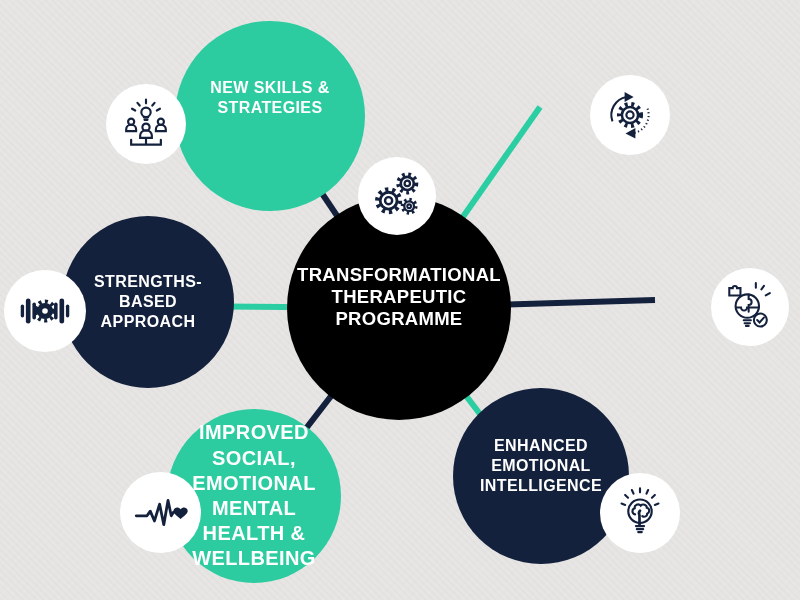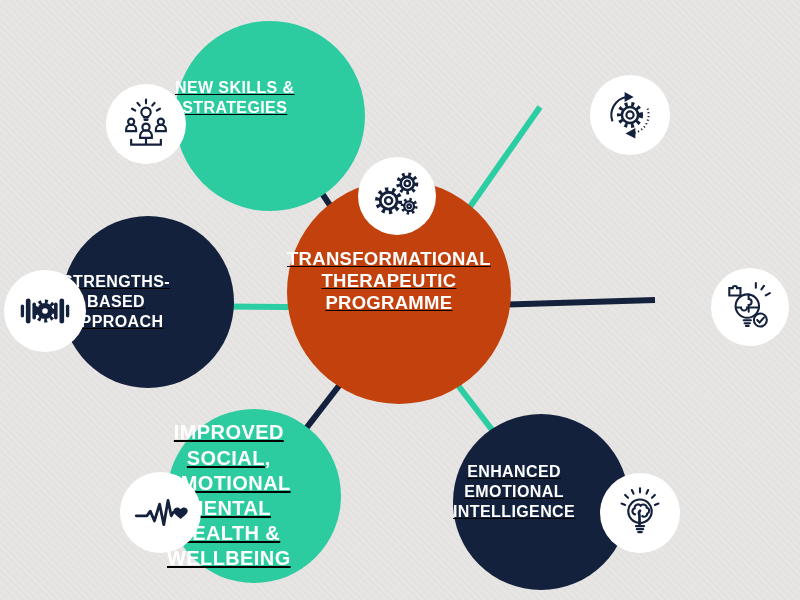--- a/index.html
+++ b/index.html
@@ -10,40 +10,40 @@
   }
   .bg-texture{
     position:absolute;inset:0;pointer-events:none;z-index:0;
     background:
       repeating-linear-gradient(45deg, rgba(0,0,0,0.015) 0 2px, rgba(0,0,0,0) 2px 5px),
       repeating-linear-gradient(-45deg, rgba(255,255,255,0.05) 0 3px, rgba(0,0,0,0) 3px 7px);
   }
   .connectors{position:absolute;left:0;top:0;z-index:1;}
   .bubble{
     position:absolute;border-radius:50%;z-index:2;
-    display:flex;align-items:center;text-align:center;text-decoration:underline;
+    display:flex;align-items:center;justify-content:center;text-align:center;
   }
   .bubble .label{
     color:#ffffff;font-weight:700;letter-spacing:0.4px;line-height:1.27;
     font-size:16px;
   }
   .teal{background:#2cccA0;}
   .teal{background:#2ccca0;}
   .navy{background:#14213d;}
-  .center-bubble{left:287px;top:180px;width:224px;height:224px;background:#c2410c;}
+  .center-bubble{left:287px;top:196px;width:224px;height:224px;background:#000000;}
   .center-bubble .label{font-size:18.5px;line-height:1.18;transform:translateY(-11px);letter-spacing:0.3px;}
   .node1{left:175px;top:21px;width:190px;height:190px;}
   .node1 .label{transform:translateY(-18px);}
   .node2{left:456px;top:23px;width:168px;height:168px;}
   .node2 .label{transform:translateY(-12px);}
   .node3{left:62px;top:216px;width:172px;height:172px;}
   .node4{left:568px;top:213px;width:174px;height:174px;}
   .node5{left:167px;top:409px;width:174px;height:174px;}
   .node5 .label{font-size:20px;line-height:1.26;}
-  .node6{left:453px;top:414px;width:176px;height:176px;}
+  .node6{left:453px;top:388px;width:176px;height:176px;}
   .node6 .label{transform:translateY(-10px);}
   .badge{
     position:absolute;border-radius:50%;background:#ffffff;z-index:3;
     display:flex;align-items:center;justify-content:center;
   }
   .badge svg{display:block;}
   .badge-center{left:358px;top:157px;width:78px;height:78px;}
   .badge1{left:106px;top:84px;width:80px;height:80px;}
   .badge2{left:590px;top:75px;width:80px;height:80px;}
   .badge3{left:4px;top:270px;width:82px;height:82px;}

